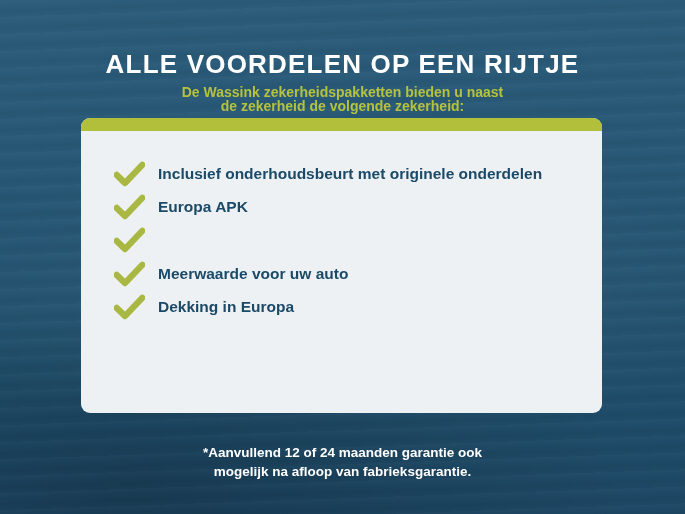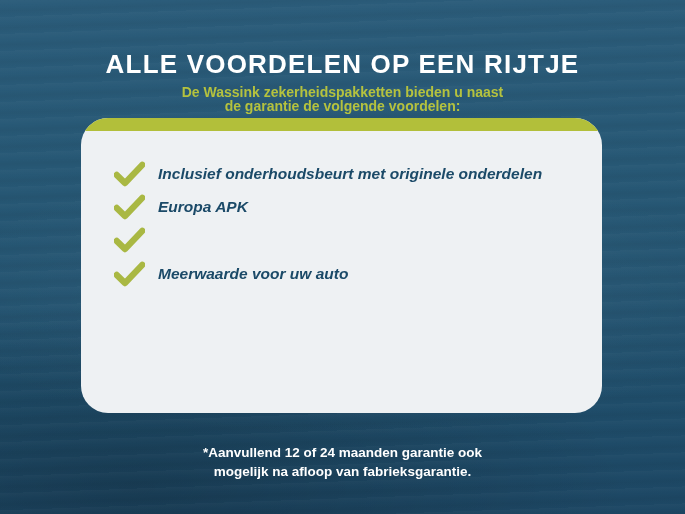--- a/index.html
+++ b/index.html
@@ -55,23 +55,22 @@
     font-weight: bold;
     line-height: 14px;
   }
   .card {
     position: absolute;
     left: 81px;
     top: 118px;
     width: 521px;
     height: 295px;
     background: #eef1f3;
-    border-radius: 27px;
+    border-radius: 9px;
     overflow: hidden;
-    font-style: italic;
   }
   .card-topbar {
     height: 13px;
     width: 100%;
     background: #b2bf3a;
   }
   .benefit-list {
     list-style: none;
     margin: 0;
     padding: 26px 18px 0 33px;
@@ -110,21 +109,21 @@
   }
 </style>
 </head>
 <body>
 
 <div class="canvas">
   <div class="bg-texture"></div>
 
   <header>
     <h1 class="title">ALLE VOORDELEN OP EEN RIJTJE</h1>
-    <p class="subtitle"><span>De Wassink zekerheidspakketten bieden u naast</span><br><span>de garantie de volgende voordelen:</span></p>
+    <p class="subtitle"><span>De Wassink zekerheidspakketten bieden u naast</span><br><span>de zekerheid de volgende zekerheid:</span></p>
   </header>
 
   <section class="card">
     <div class="card-topbar"></div>
     <ul class="benefit-list">
       <li class="benefit-row">
         <span class="check">
             <svg width="31" height="26" viewBox="0 0 34 28">
               <path d="M3 15 L12 24 L31 4" fill="none" stroke="#a9b843" stroke-width="7" stroke-linecap="round" stroke-linejoin="round"></path>
             </svg>
@@ -147,17 +146,25 @@
           </span>
       </li>
       <li class="benefit-row">
         <span class="check">
             <svg width="31" height="26" viewBox="0 0 34 28">
               <path d="M3 15 L12 24 L31 4" fill="none" stroke="#a9b843" stroke-width="7" stroke-linecap="round" stroke-linejoin="round"></path>
             </svg>
           </span>
         <span class="benefit-label">Meerwaarde voor uw auto</span>
       </li>
+      <li class="benefit-row">
+        <span class="check">
+            <svg width="31" height="26" viewBox="0 0 34 28">
+              <path d="M3 15 L12 24 L31 4" fill="none" stroke="#a9b843" stroke-width="7" stroke-linecap="round" stroke-linejoin="round"></path>
+            </svg>
+          </span>
+        <span class="benefit-label">Dekking in Europa</span>
+      </li>
     </ul>
   </section>
 
   <footer><span>*Aanvullend 12 of 24 maanden garantie ook</span><br><span>mogelijk na afloop van fabrieksgarantie.</span></footer>
 </div>
 
 </body></html>

